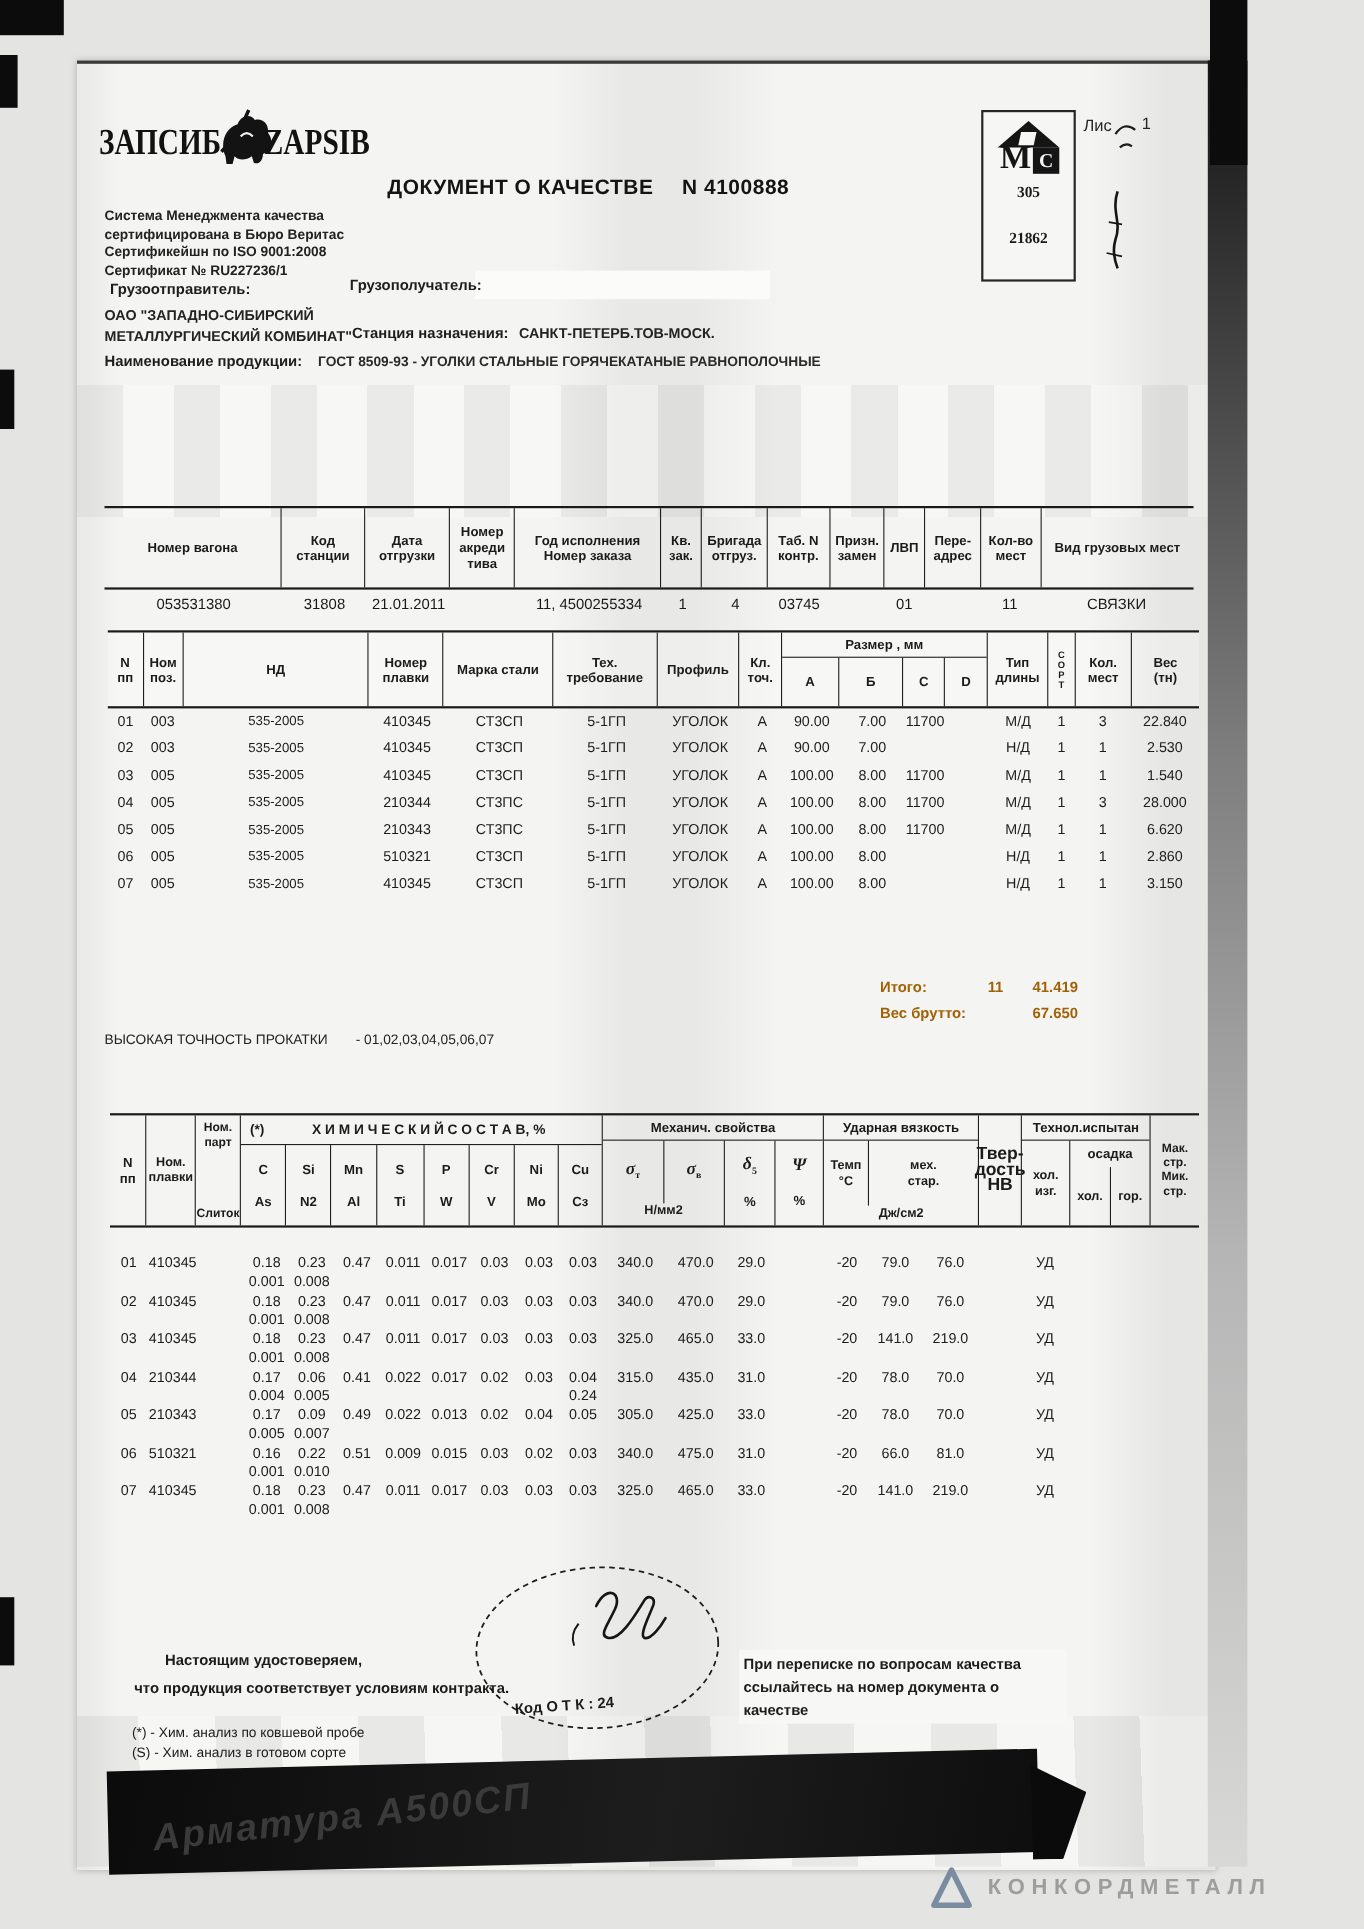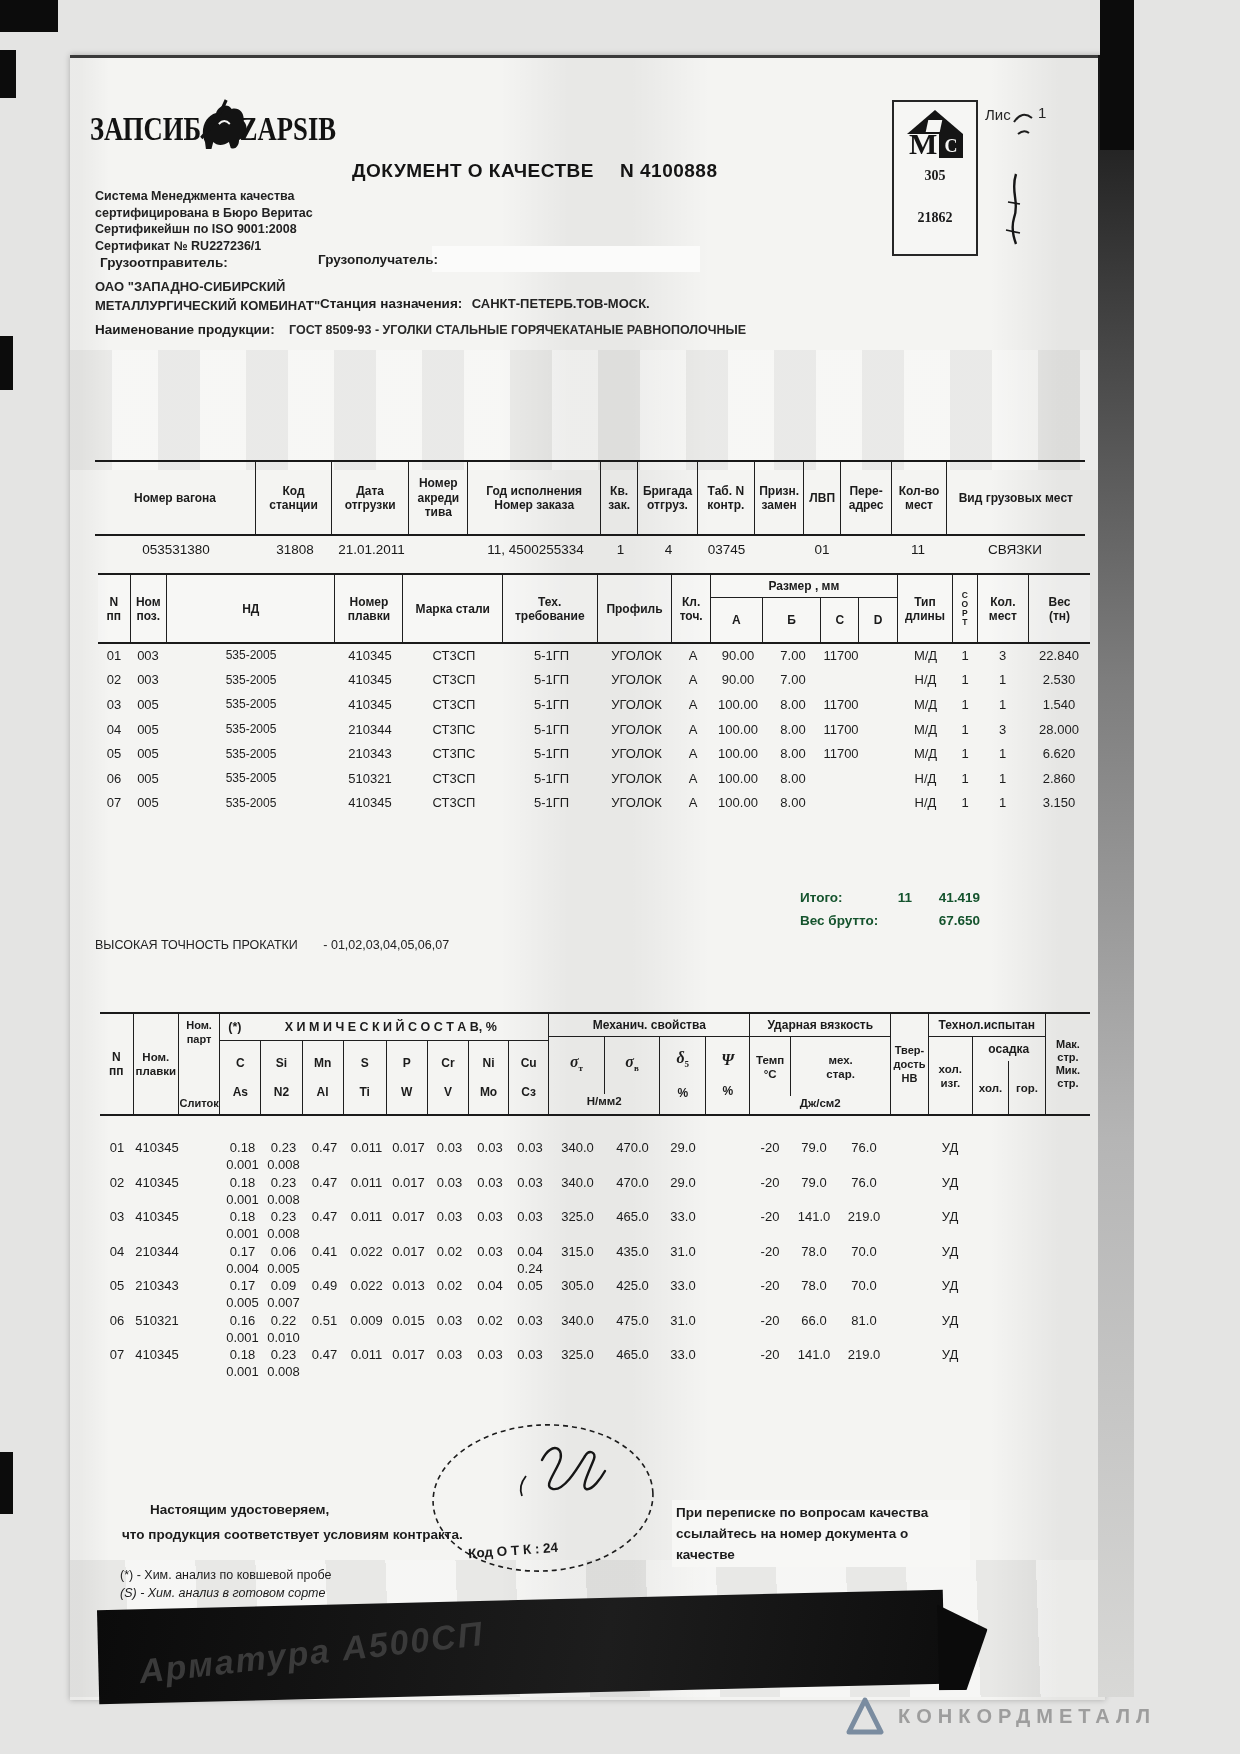--- a/index.html
+++ b/index.html
@@ -42,21 +42,21 @@
   #t1r .cell{white-space:nowrap;}
   
   #t2h{left:98px;top:573px;width:992px;height:67px;border-top:2.2px solid #1a1a1a;border-bottom:2px solid #1a1a1a;display:flex;font-size:12px;font-weight:bold;line-height:14px;color:#1b1b1b;background:rgba(255,255,255,.25);}
   .grp{display:flex;flex-direction:column;}
   .grp-title{height:22px;display:flex;align-items:center;justify-content:center;border-bottom:1.4px solid #1f1f1f;}
   .grp-cols{flex:1;display:flex;}
   #t2h .sort{font-size:8.5px;line-height:9px;}
   #t2body{left:98px;top:643px;width:992px;font-size:13px;color:#1d1d1d;}
   .t2row{display:flex;height:24.6px;}
   .t2row .cell{white-space:nowrap;}
-  #totals{left:800px;top:890px;font-size:13.5px;font-weight:bold;color:#14532d;}
+  #totals{left:800px;top:890px;font-size:13.5px;font-weight:bold;color:#a16207;}
   #totals .trow{display:flex;height:23px;}
   #totals .tl{width:88px;}
   #totals .tc{width:34px;text-align:center;}
   #totals .tw{width:58px;text-align:right;}
   #precision{left:95px;top:938px;font-size:12.5px;color:#222;}
   #precision .pp2{margin-left:22px;}
   
   #t3h{left:100px;top:1012px;width:990px;height:100px;border-top:2.2px solid #1a1a1a;border-bottom:2px solid #1a1a1a;display:flex;font-weight:bold;color:#1b1b1b;font-size:12px;line-height:14px;}
   .chem-title{height:26px;display:flex;align-items:center;border-bottom:1.4px solid #1f1f1f;padding:0 8px;font-size:12.5px;}
   .chem-title .sp{flex:1;text-align:center;}
@@ -67,21 +67,21 @@
   .dj{height:18px;text-align:center;font-size:11.5px;}
   #t3body{left:100px;top:1138px;width:990px;font-size:13px;color:#1c1c1c;}
   .t3pair{height:34.5px;}
   .t3row{display:flex;height:19px;align-items:center;}
   .t3row span, .t3sub span{display:block;text-align:center;white-space:nowrap;}
   .t3sub{display:flex;height:15px;align-items:center;}
   
   #cert1{left:150px;top:1502px;font-size:13.5px;font-weight:bold;}
   #cert2{left:122px;top:1527px;font-size:13.5px;font-weight:bold;}
   #fn1{left:120px;top:1568px;font-size:12.5px;}
-  #fn2{left:120px;top:1586px;font-size:12.5px;font-style:italic;}
+  #fn2{left:120px;top:1586px;font-size:12.5px;}
   #qcnote{left:672px;top:1500px;width:290px;font-size:13.5px;font-weight:bold;line-height:21px;white-space:pre-line;background:#f7f7f5;padding:2px 4px;}
   #qccode{left:468px;top:1543px;font-size:13.5px;font-weight:bold;transform:rotate(-4deg);color:#1b1b1b;}
   
   #wm{left:98px;top:1600px;width:846px;height:94px;background:linear-gradient(100deg,#0b0b0b,#1d1d1d 60%,#0e0e0e);transform:rotate(-1.4deg);overflow:hidden;}
   #wmtip{left:938px;top:1604px;width:50px;height:86px;background:#0b0b0b;clip-path:polygon(0 0,100% 30%,55% 100%,0 100%);transform:rotate(-1.4deg);}
   .wm-text{position:absolute;color:#6b6b6b;font-style:italic;font-weight:bold;font-size:21px;transform:rotate(-12deg);white-space:nowrap;}
   .wm-text:nth-of-type(1){left:12px;top:52px;color:#7a7a7a;}
   .wm-text:nth-of-type(2){left:150px;top:14px;}
   .wm-text:nth-of-type(3){left:300px;top:50px;color:#5d5d5d;}
   .wm-text:nth-of-type(4){left:450px;top:12px;}
@@ -456,21 +456,21 @@
     <div style="flex:1;display:flex;flex-direction:column;">
       <div style="flex:1;display:flex;">
         <div class="cell" style="width:40px;font-size:11.5px;">Темп
 °С</div>
         <div class="cell vb" style="width:100px;font-size:11.5px;">мех.
 стар.</div>
       </div>
       <div class="dj">Дж/см2</div>
     </div>
   </div>
-  <div class="cell vb" style="width:38px;font-size:11px;">Твер-
+  <div class="cell vb" style="width:38px;font-size:16px;">Твер-
 дость
 НВ</div>
   <div class="grp vb" style="width:116px;">
     <div class="grp-title">Технол.испытан</div>
     <div class="grp-cols">
       <div class="cell" style="width:44px;font-size:11.5px;">хол.
 изг.</div>
       <div class="vb" style="width:72px;display:flex;flex-direction:column;">
         <div style="height:24px;display:flex;align-items:center;justify-content:center;">осадка</div>
         <div style="flex:1;display:flex;">

